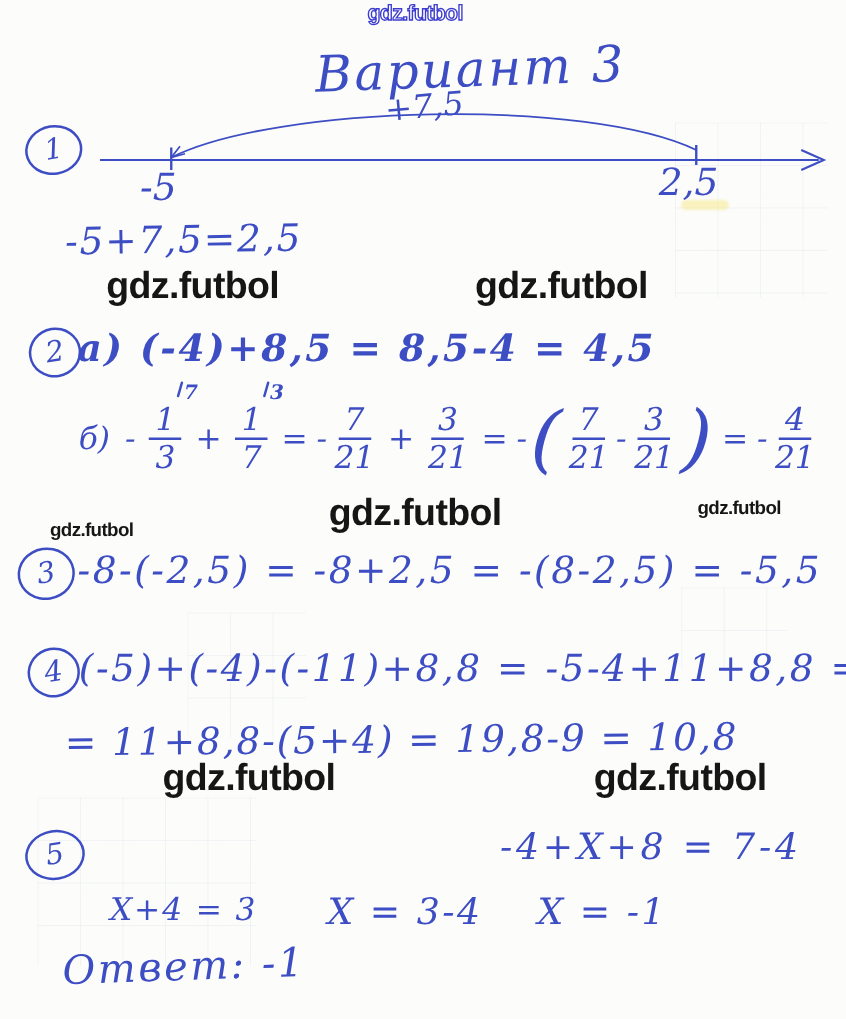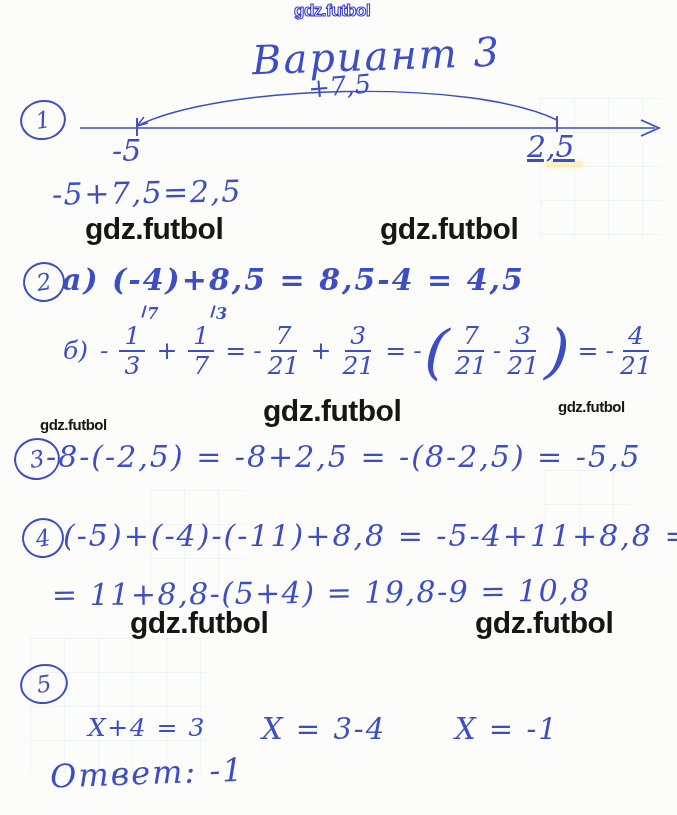--- a/index.html
+++ b/index.html
@@ -54,21 +54,21 @@
   <svg class="nl-svg" width="600" height="90" viewBox="0 0 600 90">
     <path d="M 10 58 L 585 58" stroke="#3d4dc4" stroke-width="1.7" fill="none"></path>
     <path d="M 571 50 L 589 58 L 571 66" stroke="#3d4dc4" stroke-width="1.7" fill="none"></path>
     <path d="M 67 48 L 67 66" stroke="#3d4dc4" stroke-width="1.9" fill="none"></path>
     <path d="M 487 46 L 487 62" stroke="#3d4dc4" stroke-width="1.9" fill="none"></path>
     <path d="M 67 56 C 150 14, 400 8, 487 50" stroke="#3d4dc4" stroke-width="1.4" fill="none"></path>
     <path d="M 67 56 l 7 -9 M 67 56 l 11 -3" stroke="#3d4dc4" stroke-width="1.4" fill="none"></path>
   </svg>
   <span class="hw" style="left:308px;top:72px;font-size:26px;transform:rotate(-5deg);">+7,5</span>
   <span class="hw" style="left:112px;top:134px;font-size:30px;">-5</span>
-  <span class="hw" style="left:527px;top:130px;font-size:30px;text-decoration:underline;">2,5</span>
+  <span class="hw" style="left:527px;top:130px;font-size:30px;">2,5</span>
   <span class="hw eq" style="left:52px;top:176px;font-size:30px;transform:rotate(-1deg);">-5+7,5=2,5</span>
 
   <span class="wm" style="left:85px;top:214px;font-size:30px;">gdz.futbol</span>
   <span class="wm" style="left:380px;top:214px;font-size:30px;">gdz.futbol</span>
 
   <div class="circle" style="left:23px;top:262px;width:38px;height:36px;">
     <span>2</span>
   </div>
   <span class="hw eq" style="left:62px;top:263px;font-size:30px;letter-spacing:2px;font-weight:bold;">а) (-4)+8,5 = 8,5-4 = 4,5</span>
 
@@ -124,32 +124,33 @@
     </span>
   </div>
 
   <span class="wm" style="left:263px;top:396px;font-size:30px;">gdz.futbol</span>
   <span class="wm" style="left:558px;top:399px;font-size:15px;font-weight:600;">gdz.futbol</span>
   <span class="wm" style="left:40px;top:417px;font-size:15px;font-weight:600;">gdz.futbol</span>
 
   <div class="circle" style="left:14px;top:438px;width:42px;height:38px;">
     <span>3</span>
   </div>
-  <span class="hw eq" style="left:46px;top:440px;font-size:30px;letter-spacing:2px;">-8-(-2,5) = -8+2,5 = -(8-2,5) = -5,5</span>
+  <span class="hw eq" style="left:62px;top:440px;font-size:30px;letter-spacing:2px;">-8-(-2,5) = -8+2,5 = -(8-2,5) = -5,5</span>
 
   <div class="circle" style="left:22px;top:518px;width:38px;height:36px;">
     <span>4</span>
   </div>
   <span class="hw eq" style="left:63px;top:519px;font-size:30px;letter-spacing:2px;">(-5)+(-4)-(-11)+8,8 = -5-4+11+8,8 =</span>
   <span class="hw eq" style="left:52px;top:576px;font-size:30px;letter-spacing:1.5px;transform:rotate(-0.5deg);">= 11+8,8-(5+4) = 19,8-9 = 10,8</span>
 
   <span class="wm" style="left:130px;top:608px;font-size:30px;">gdz.futbol</span>
   <span class="wm" style="left:475px;top:608px;font-size:30px;">gdz.futbol</span>
 
   <div class="circle" style="left:20px;top:664px;width:44px;height:36px;">
     <span>5</span>
   </div>
+  <span class="hw eq" style="left:400px;top:662px;font-size:29px;letter-spacing:3px;">-4+X+8 = 7-4</span>
   <span class="hw eq" style="left:88px;top:714px;font-size:25px;letter-spacing:1.5px;">X+4 = 3</span>
   <span class="hw eq" style="left:262px;top:714px;font-size:29px;letter-spacing:2px;">X = 3-4</span>
-  <span class="hw eq" style="left:455px;top:714px;font-size:29px;letter-spacing:2px;">X = -1</span>
+  <span class="hw eq" style="left:430px;top:714px;font-size:29px;letter-spacing:2px;">X = -1</span>
   <span class="hw" style="left:50px;top:756px;font-size:32px;letter-spacing:2px;transform:rotate(-2deg);">Ответ: -1</span>
 
 </div>
 
 </body></html>

